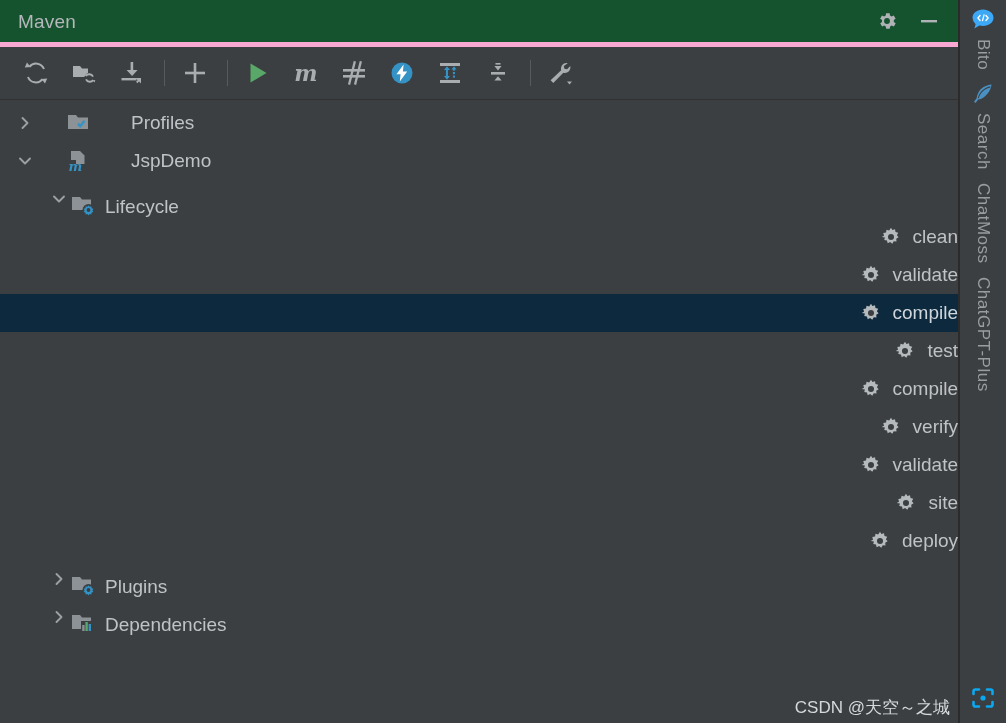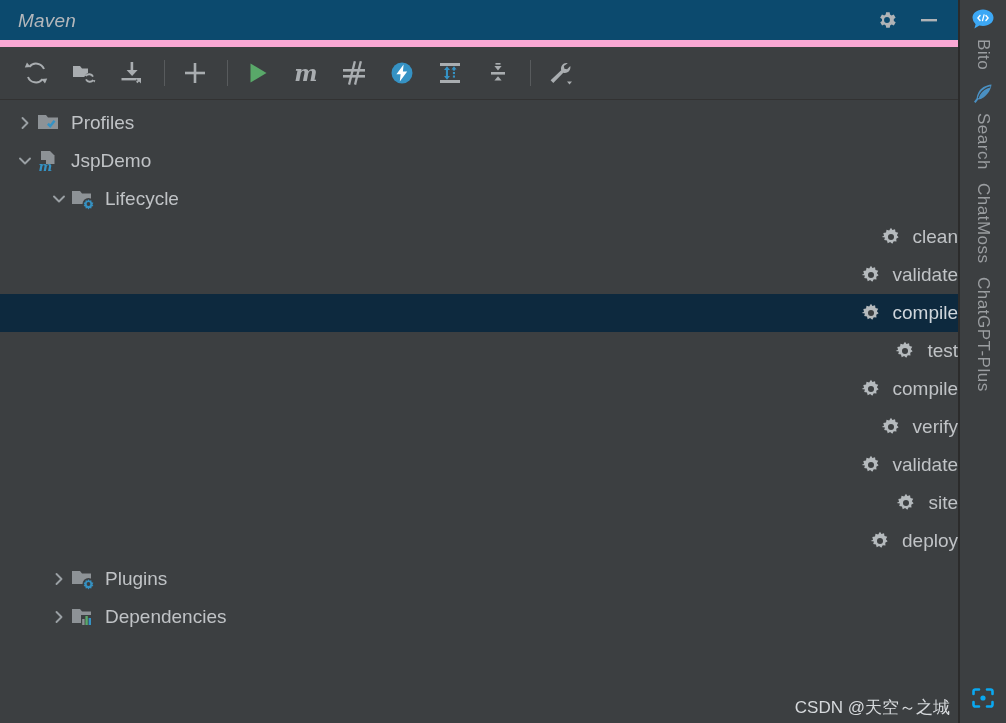--- a/index.html
+++ b/index.html
@@ -23,23 +23,22 @@
     display: flex; flex-direction: column;
     background: #3c3f41;
     border-right: 1px solid #2b2b2b;
   }
 
   
   .titlebar {
     height: 47px; flex: 0 0 47px;
     display: flex; align-items: center;
     padding: 0 10px 0 18px;
-    border-bottom: 7px solid #f9a8d4;
-    background: #0c4a6e;
-    font-style: italic;
+    border-bottom: 5px solid #f9a8d4;
+    background: #14532d;
   }
   .tw-title {
     font-size: 19px; color: #b4b7bb; letter-spacing: .2px;
     flex: 1 1 auto; line-height: 1;
   }
   .title-actions { display: flex; align-items: center; gap: 16px; padding-right: 6px; }
   .ticon { width: 26px; height: 26px; display: flex; align-items: center; justify-content: center; cursor: pointer; }
   .ticon svg { display: block; }
 
   
@@ -87,22 +86,22 @@
   .twisty svg { display: block; }
   .ricon {
     width: 26px; height: 26px;
     display: flex; align-items: center; justify-content: center;
     flex: 0 0 26px; margin-right: 9px;
   }
   .ricon svg { display: block; }
   .rlabel { line-height: 1; padding-bottom: 2px; }
 
   
-  .lvl0 { padding-left: 14px; }
-  .lvl1 { padding-left: 48px; }
+  .lvl0 { padding-left: 14px; gap: 30px; }
+  .lvl1 { padding-left: 48px; align-items: flex-end; }
   .lvl2 { padding-left: 36px; justify-content: flex-end; }
 
   
   .watermark {
     position: absolute;
     right: 8px; bottom: 4px;
     font-size: 17px;
     color: #d6d9dc;
     font-family: Liberation Sans, sans-serif;
     pointer-events: none;

